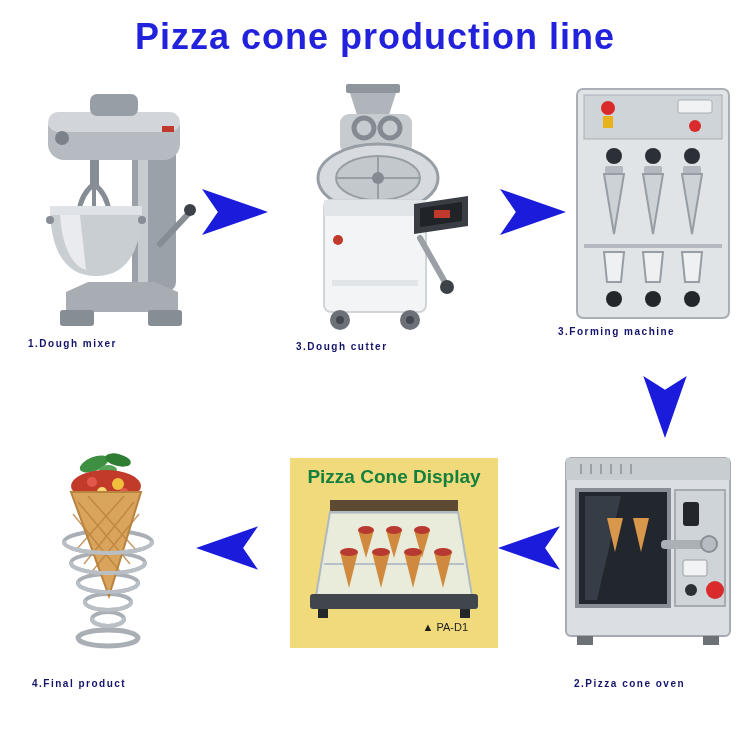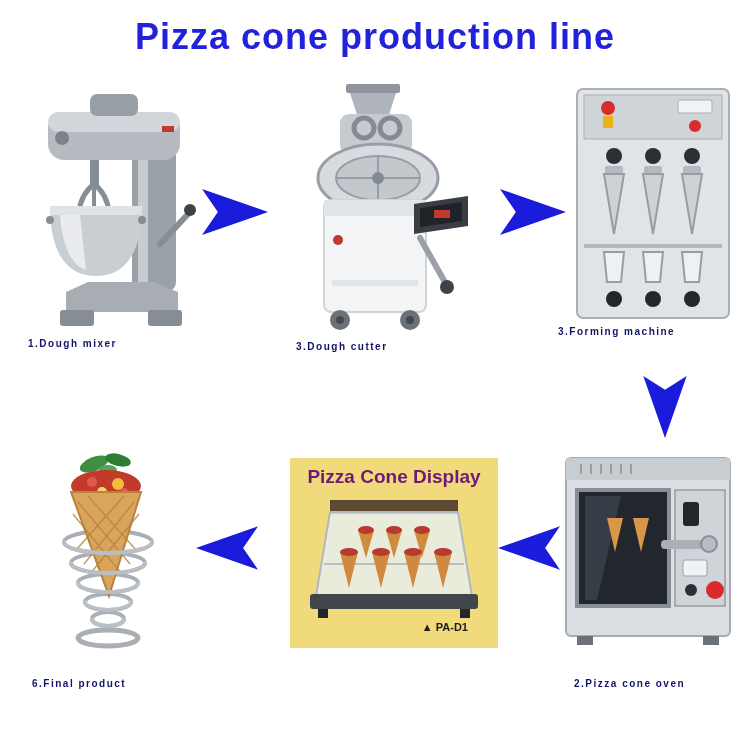--- a/index.html
+++ b/index.html
@@ -8,22 +8,22 @@
   .title{position:absolute;left:0;top:16px;width:100%;text-align:center;
          font-size:36px;font-weight:bold;letter-spacing:1px;
          color:var(--title-blue,#2222dd);}
   .figure{position:absolute;}
   .step-label{position:absolute;font-size:10px;font-weight:bold;white-space:nowrap;
               letter-spacing:1.5px;color:var(--label-navy,#13136a);}
   .arrow{position:absolute;color:var(--arrow-blue,#1b1bdb);line-height:0;}
   .display-card{position:absolute;left:290px;top:458px;width:208px;height:190px;
                 background:var(--display-bg,#f0da7b);box-sizing:border-box;
                 display:flex;flex-direction:column;align-items:center;padding:6px 4px 2px;}
-  .display-title{font-size:19px;font-weight:bold;color:#701a75;margin:2px 0 4px;}
-  .display-model{align-self:flex-end;font-size:11px;font-weight:bold;color:#1c1c1c;margin:1px 26px 2px 0;}
+  .display-title{font-size:19px;font-weight:bold;color:#15803d;margin:2px 0 4px;}
+  .display-model{align-self:flex-end;font-size:11px;font-weight:normal;color:#1c1c1c;margin:1px 26px 2px 0;}
 </style>
 </head>
 <body>
 
 <div class="canvas">
 
   <div class="title">Pizza cone production line</div>
 
   <div class="figure" style="left:38px;top:86px;width:160px;height:248px">
     <svg viewBox="0 0 160 248" width="160" height="248">
@@ -229,16 +229,16 @@
       <g fill="none" stroke="#b9bfc5" stroke-width="4" stroke-linecap="round">
         <path d="M22 96 A44 11 0 0 0 110 96"></path>
         <path d="M29 117 A37 10 0 0 0 103 117"></path>
         <path d="M36 137 A30 9 0 0 0 96 137"></path>
         <path d="M43 156 A23 8 0 0 0 89 156"></path>
         <path d="M50 173 A16 7 0 0 0 82 173"></path>
       </g>
     </svg>
   </div>
 
-  <div class="step-label" style="left:32px;top:678px">6.Final product</div>
+  <div class="step-label" style="left:32px;top:678px">4.Final product</div>
   <div class="step-label" style="left:574px;top:678px">2.Pizza cone oven</div>
 
 </div>
 
 </body></html>

